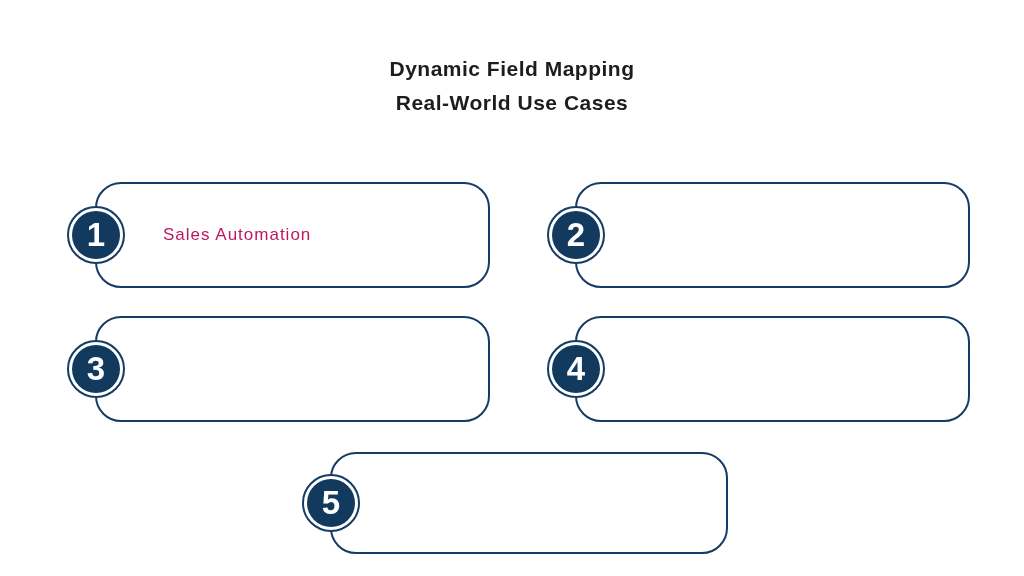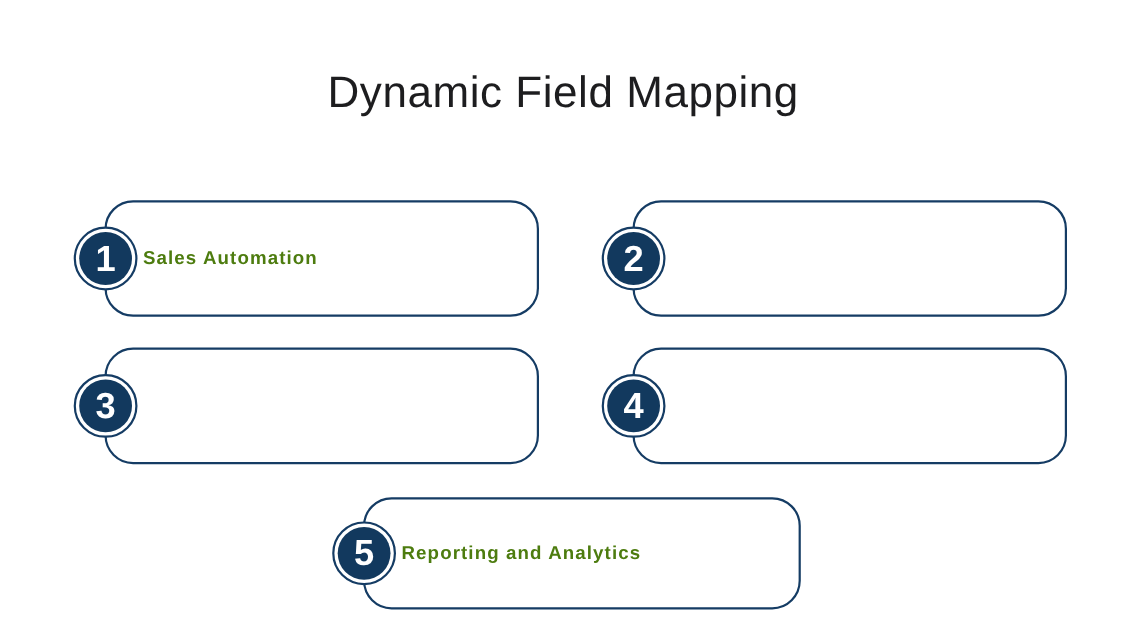--- a/index.html
+++ b/index.html
@@ -15,22 +15,22 @@
     background: #ffffff;
     overflow: hidden;
   }
   .title {
     position: absolute;
     top: 52px;
     left: 0;
     width: 1024px;
     text-align: center;
     color: #1d1d1f;
-    font-size: 40px;
-    font-weight: 400;
+    font-size: 21px;
+    font-weight: 700;
     line-height: 1.6;
     letter-spacing: 0.5px;
   }
   .card {
     position: absolute;
     background: #ffffff;
     border: 2px solid #153c64;
     border-radius: 26px;
     box-sizing: border-box;
     display: flex;
@@ -65,34 +65,35 @@
     display: flex;
     align-items: center;
     justify-content: center;
     font-size: 33px;
     font-weight: 700;
     line-height: 1;
     padding-bottom: 2px;
     box-sizing: border-box;
   }
   .card-label {
-    margin-left: 33px;
-    color: #4d7c0f;
+    margin-left: 66px;
+    color: #be185d;
     font-size: 17px;
-    font-weight: 700;
+    font-weight: 400;
     letter-spacing: 1px;
   }
 </style>
 </head>
 <body>
 
 <div class="canvas">
 
   <div class="title">
     <div>Dynamic Field Mapping</div>
+    <div>Real-World Use Cases</div>
   </div>
 
   <div class="card card-1">
     <div class="badge">
       <div class="badge-inner">1</div>
     </div>
     <div class="card-label">Sales Automation</div>
   </div>
 
   <div class="card card-2">
@@ -110,16 +111,15 @@
   <div class="card card-4">
     <div class="badge">
       <div class="badge-inner">4</div>
     </div>
   </div>
 
   <div class="card card-5">
     <div class="badge">
       <div class="badge-inner">5</div>
     </div>
-    <div class="card-label">Reporting and Analytics</div>
   </div>
 
 </div>
 
 </body></html>

